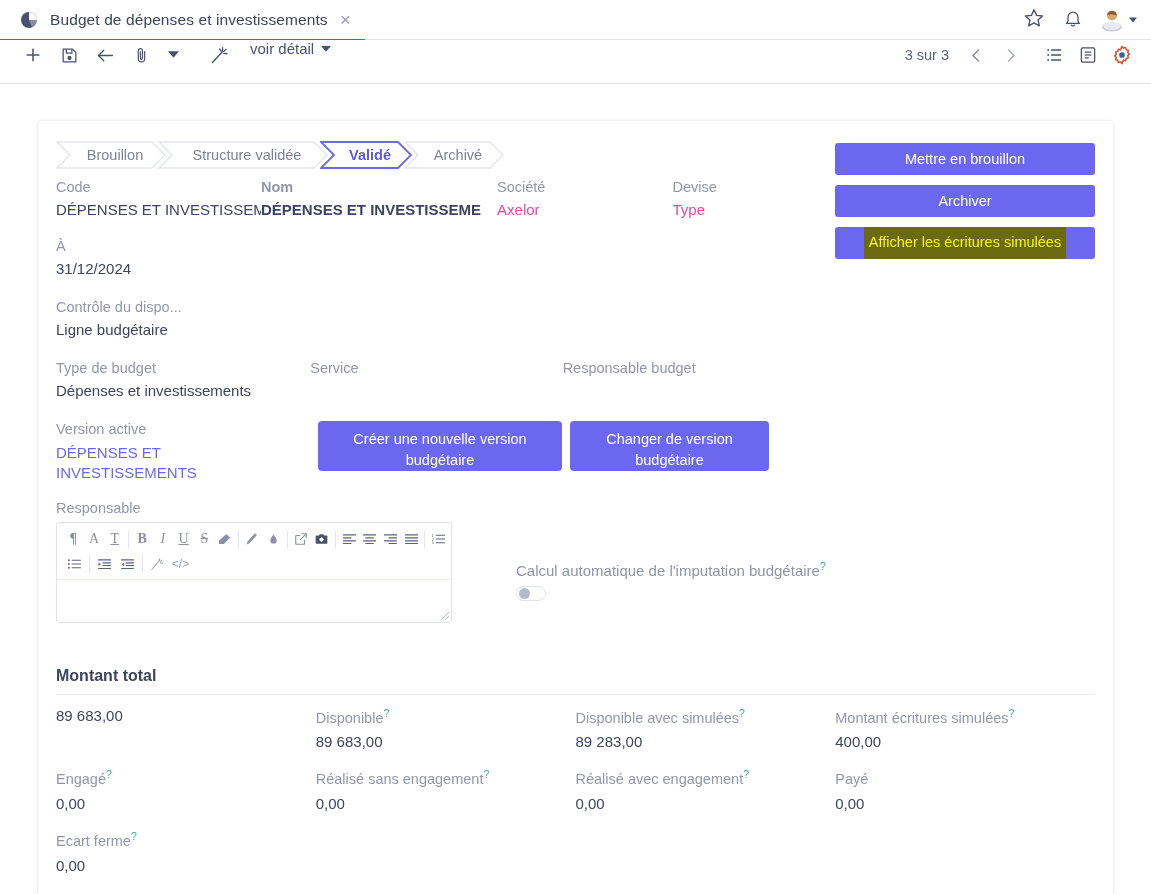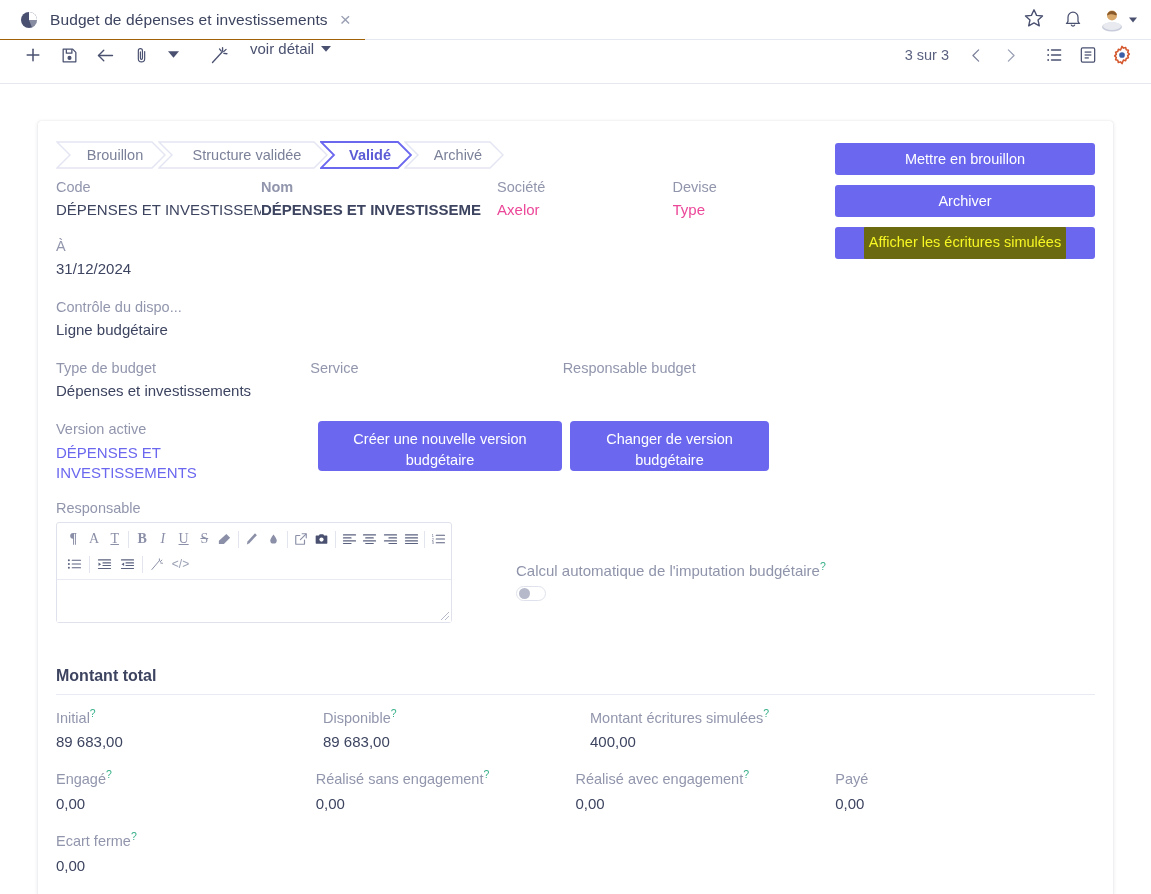--- a/index.html
+++ b/index.html
@@ -714,28 +714,31 @@
         </div>
       </div>
     </div>
 
     <div style="margin-top:44px">
       <div class="section-title">Montant total</div>
       <div class="hr"></div>
 
       <div class="totals-row">
         <div class="tcol">
-          <div class="tlbl"><span>Initial</span><span class="sup">?</span></div>
           <div class="tval">89 683,00</div>
         </div>
         <div class="tcol">
           <div class="tlbl"><span>Disponible</span><span class="sup">?</span></div>
           <div class="tval">89 683,00</div>
         </div>
         <div class="tcol">
+          <div class="tlbl"><span>Disponible avec simulées</span><span class="sup">?</span></div>
+          <div class="tval">89 283,00</div>
+        </div>
+        <div class="tcol">
           <div class="tlbl"><span>Montant écritures simulées</span><span class="sup">?</span></div>
           <div class="tval">400,00</div>
         </div>
       </div>
 
       <div class="totals-row" style="margin-top:18px">
         <div class="tcol">
           <div class="tlbl"><span>Engagé</span><span class="sup">?</span></div>
           <div class="tval">0,00</div>
         </div>

